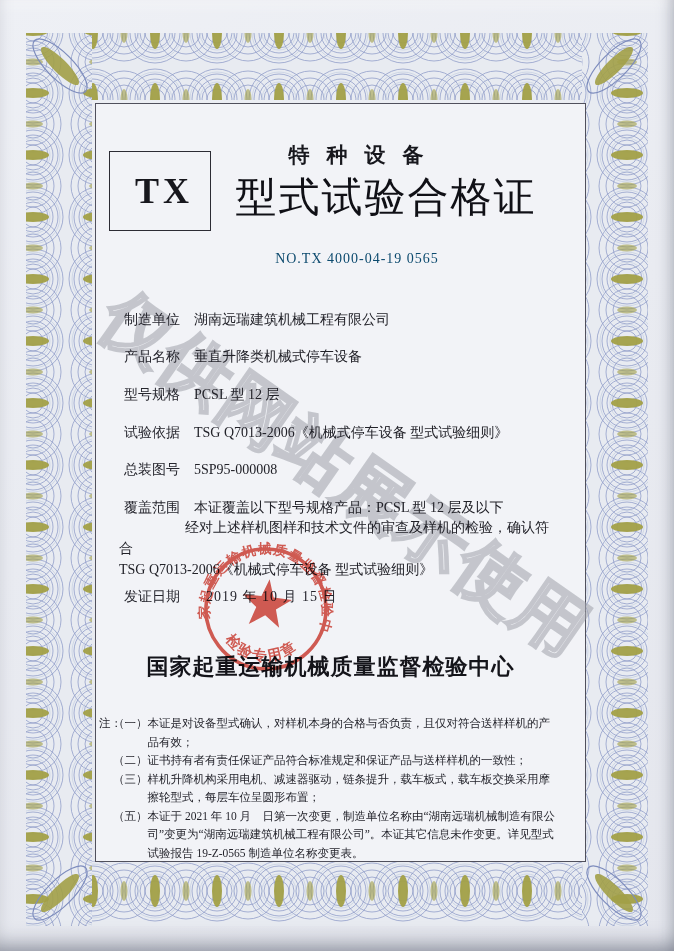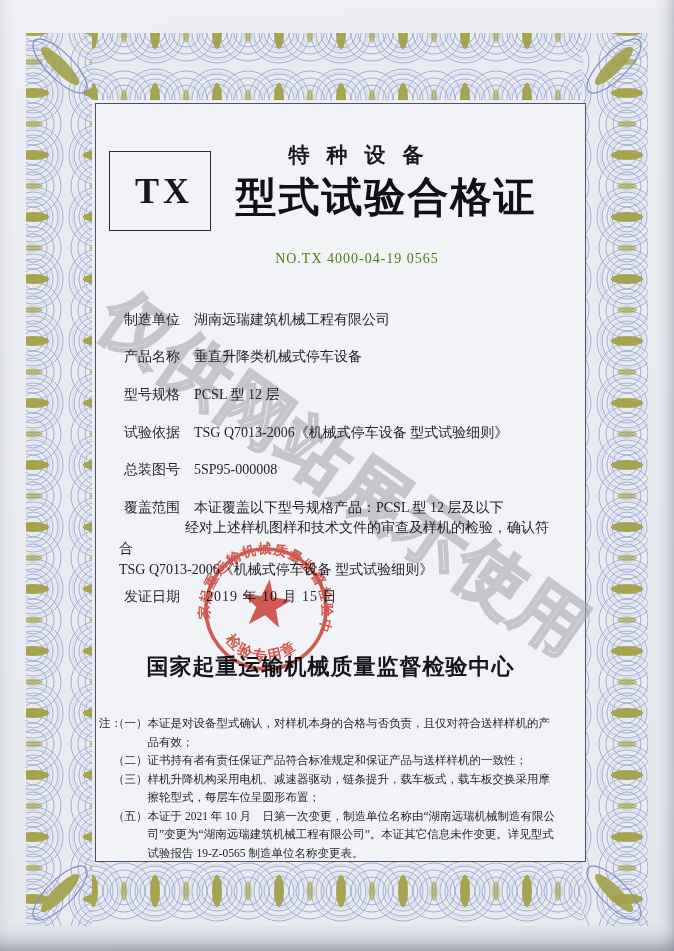--- a/index.html
+++ b/index.html
@@ -32,25 +32,25 @@
     position:absolute;left:13px;top:47px;width:102px;height:80px;z-index:3;
     border:1.5px solid #2c2c34;display:flex;align-items:center;justify-content:center;
     font-size:36px;font-weight:bold;letter-spacing:4px;color:#17171d;padding-left:8px;
   }
   .cert-category{
     position:absolute;left:120px;top:37px;width:280px;text-align:center;z-index:3;
     font-size:21px;font-weight:bold;letter-spacing:17px;padding-left:17px;color:#17171d;
   }
   .cert-title{
     position:absolute;left:110px;top:66px;width:360px;text-align:center;z-index:3;
-    font-size:41px;font-weight:bold;letter-spacing:2px;color:#101016;
+    font-size:41px;font-weight:normal;letter-spacing:2px;color:#101016;
   }
   .cert-number{
     position:absolute;left:121px;top:147px;width:280px;text-align:center;z-index:3;
-    font-size:14px;letter-spacing:1px;color:#4d7c0f;
+    font-size:14px;letter-spacing:1px;color:#0c4a6e;
   }
   .fields{position:absolute;left:28px;top:197px;width:440px;z-index:3;}
   .field-row{display:flex;height:37.6px;align-items:center;font-size:14px;}
   .field-label{width:70px;flex:none;color:#26262e;}
   .field-value{flex:1;color:#222229;}
   .conclusion{
     position:absolute;left:23px;top:413px;width:430px;z-index:3;
     font-size:14px;line-height:21px;color:#222229;
   }
   .conclusion .l1{text-indent:66px;}

